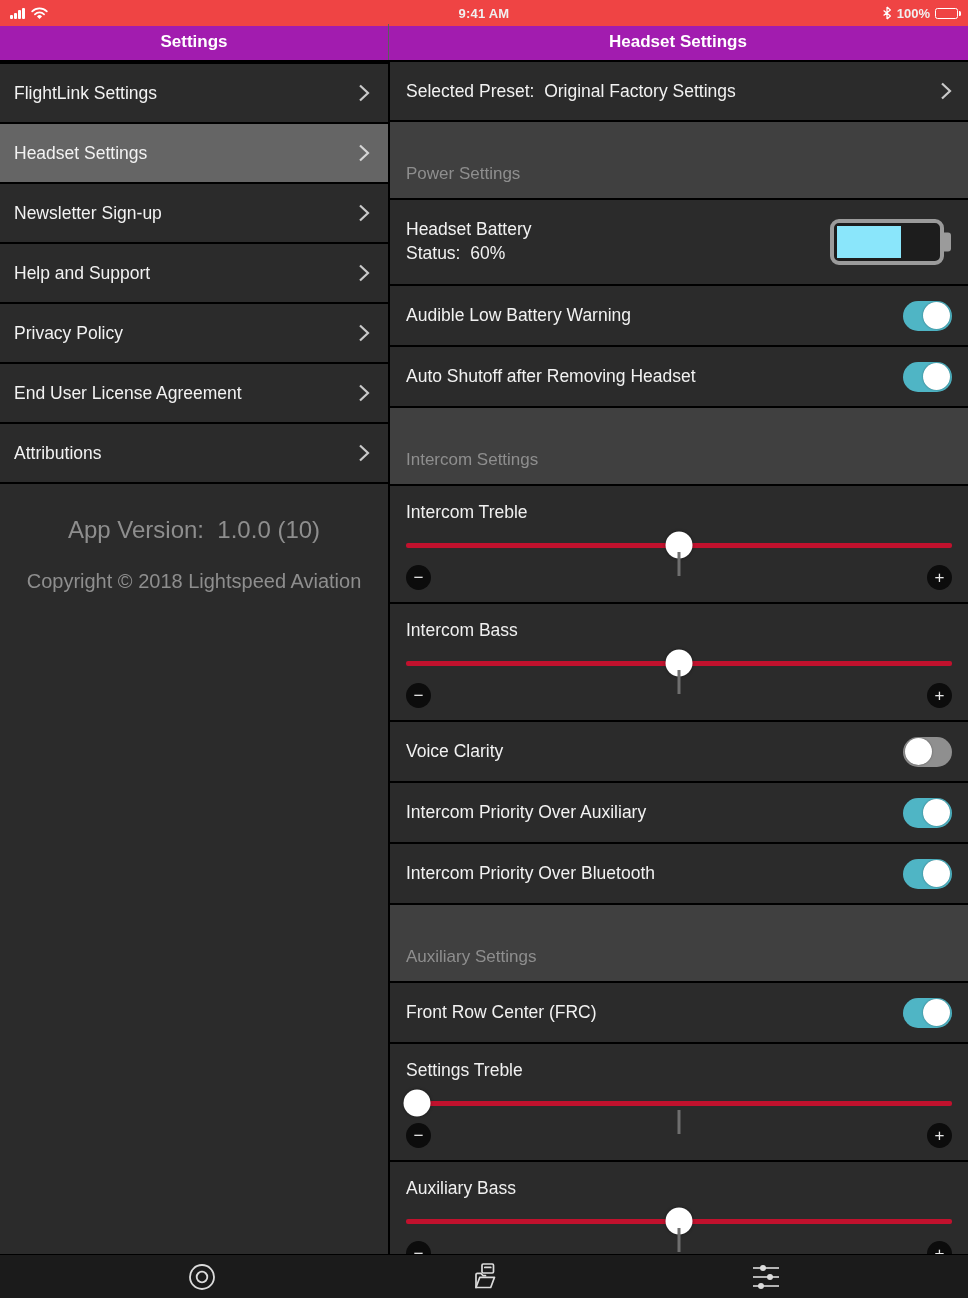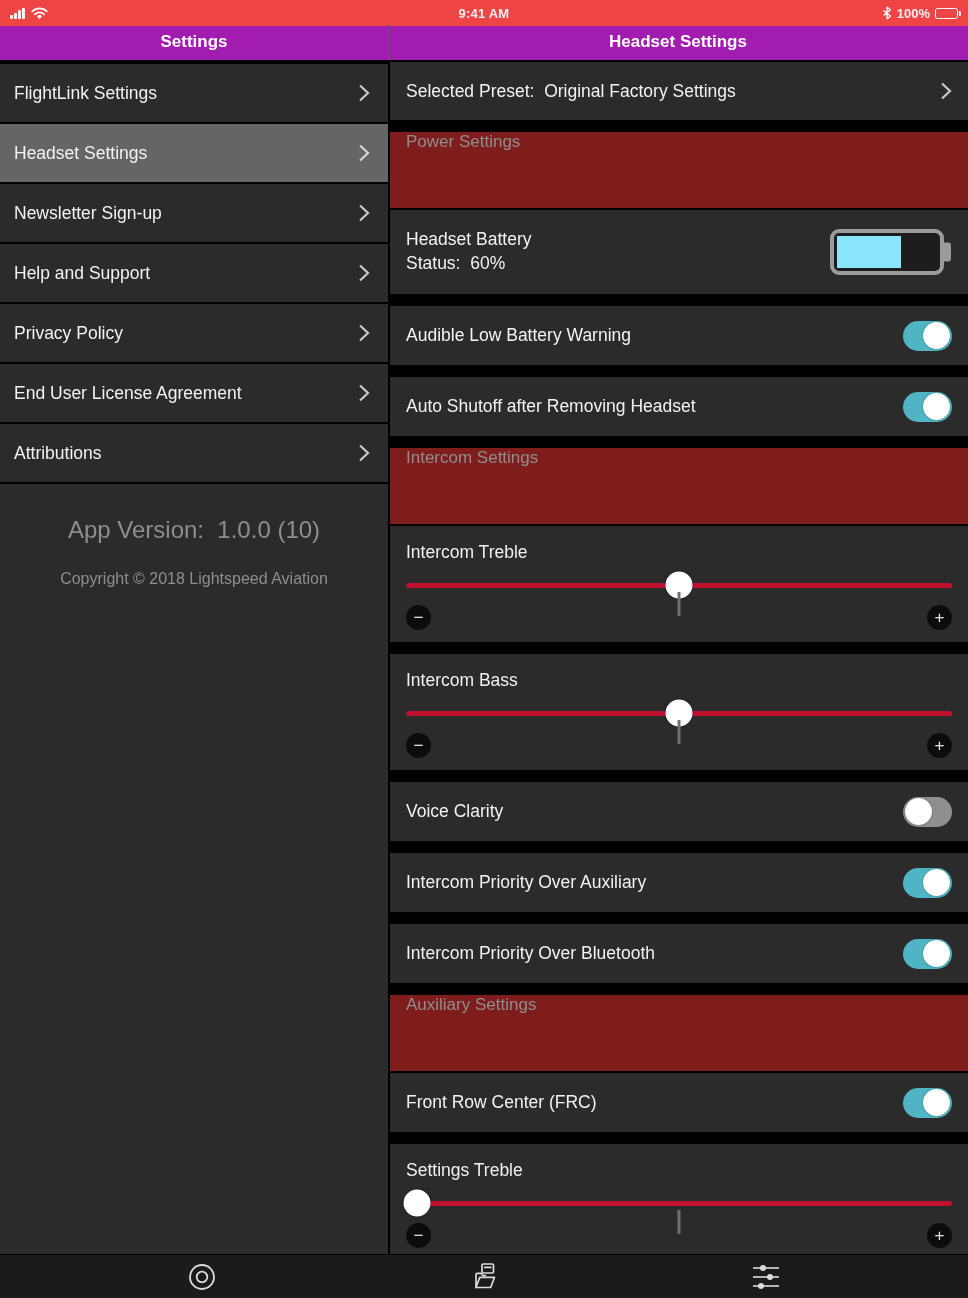--- a/index.html
+++ b/index.html
@@ -42,27 +42,27 @@
   .nav-divider{position:absolute;left:388px;top:-2px;width:1px;height:36px;background:#5c5c5c;}
 
   
   .content{display:flex;height:1194px;overflow:hidden;background:#000;}
   .sidebar{width:388px;padding-top:4px;display:flex;flex-direction:column;}
   .side-item{height:58px;margin-bottom:2px;background:var(--row-bg);display:flex;align-items:center;justify-content:space-between;padding:0 18px 0 14px;cursor:pointer;}
   .side-item.selected{background:var(--selected-bg);}
   .side-label{font-size:17.5px;color:#f2f2f2;}
   .sidebar-footer{flex:1;background:var(--row-bg);text-align:center;padding-top:32px;color:#8e8e8e;}
   .version-text{font-size:24px;margin-bottom:26px;}
-  .copyright-text{font-size:16px;}
+  .copyright-text{font-size:20px;}
 
   .panel{width:578px;margin-left:2px;padding-top:2px;display:flex;flex-direction:column;overflow:hidden;}
-  .row{background:var(--row-bg);margin-bottom:12px;padding:0 16px;flex:none;}
+  .row{background:var(--row-bg);margin-bottom:2px;padding:0 16px;flex:none;}
   .row-label{font-size:17.5px;color:#f2f2f2;}
   .link-row{height:58px;display:flex;align-items:center;justify-content:space-between;cursor:pointer;}
-  .section-head{background:#7f1d1d;height:76px;margin-bottom:2px;display:flex;align-items:flex-start;padding:0 16px 14px;flex:none;}
+  .section-head{background:#404040;height:76px;margin-bottom:2px;display:flex;align-items:flex-end;padding:0 16px 14px;flex:none;}
   .section-title{font-size:17px;color:#8e8e8e;}
   .battery-row{height:84px;display:flex;align-items:center;justify-content:space-between;}
   .battery-label{line-height:1.35;}
   .toggle-row{height:59px;display:flex;align-items:center;justify-content:space-between;}
 
   
   .chev{flex:none;display:block;}
 
   
   .toggle{width:49px;height:30px;border-radius:16px;background:var(--toggle-off);position:relative;cursor:pointer;flex:none;}

